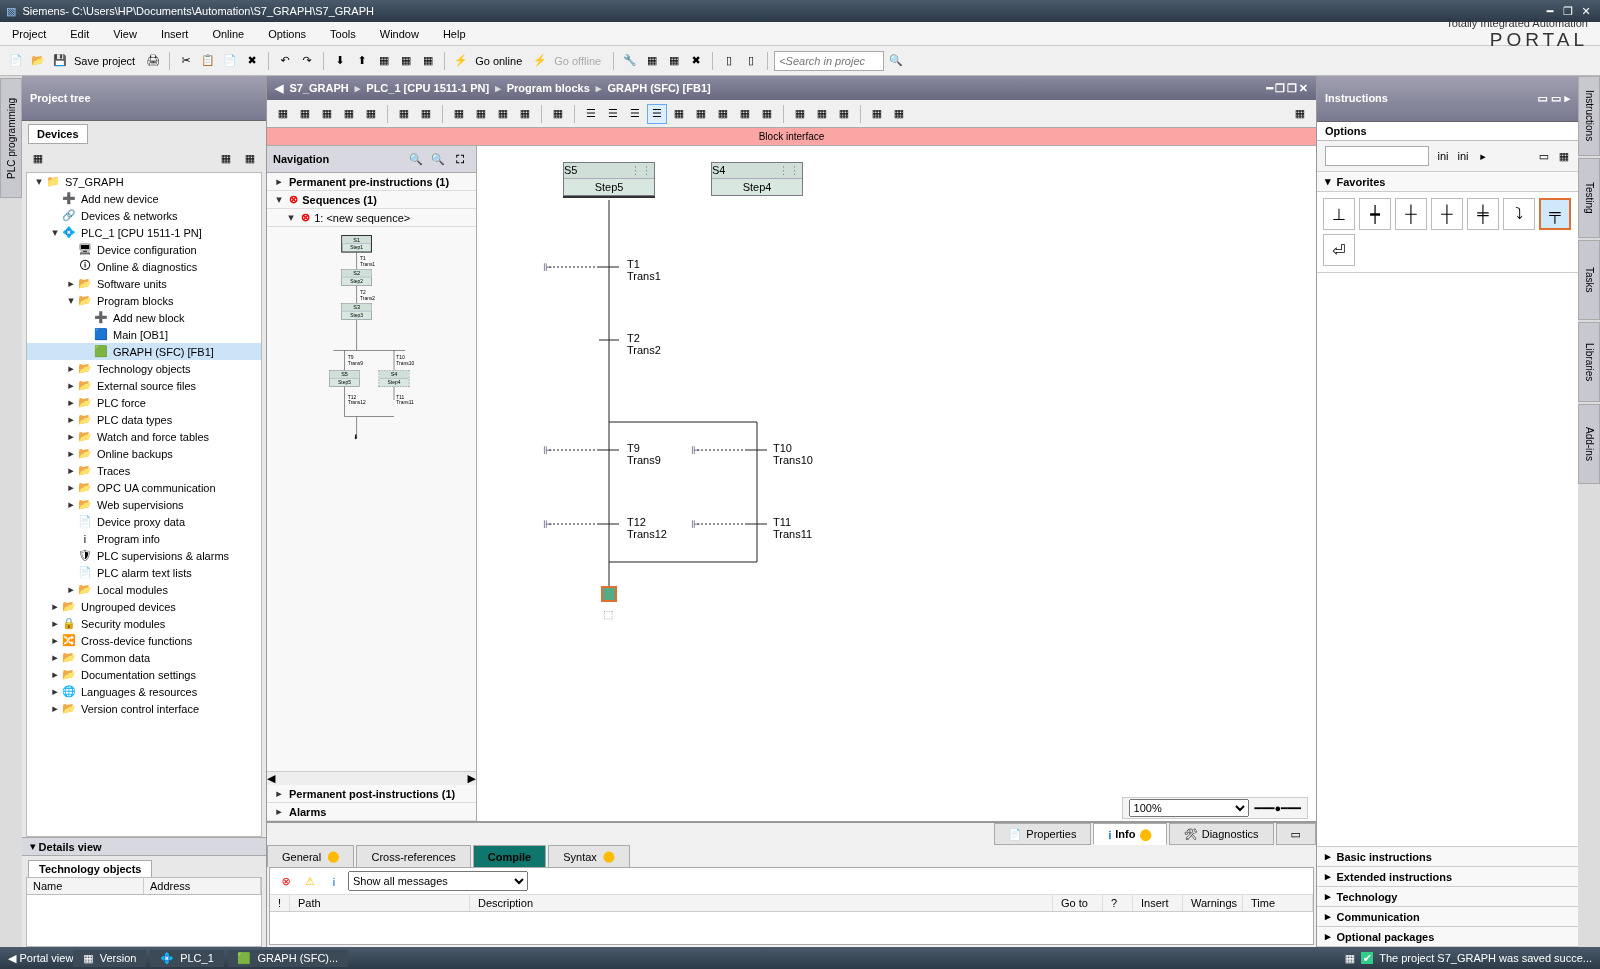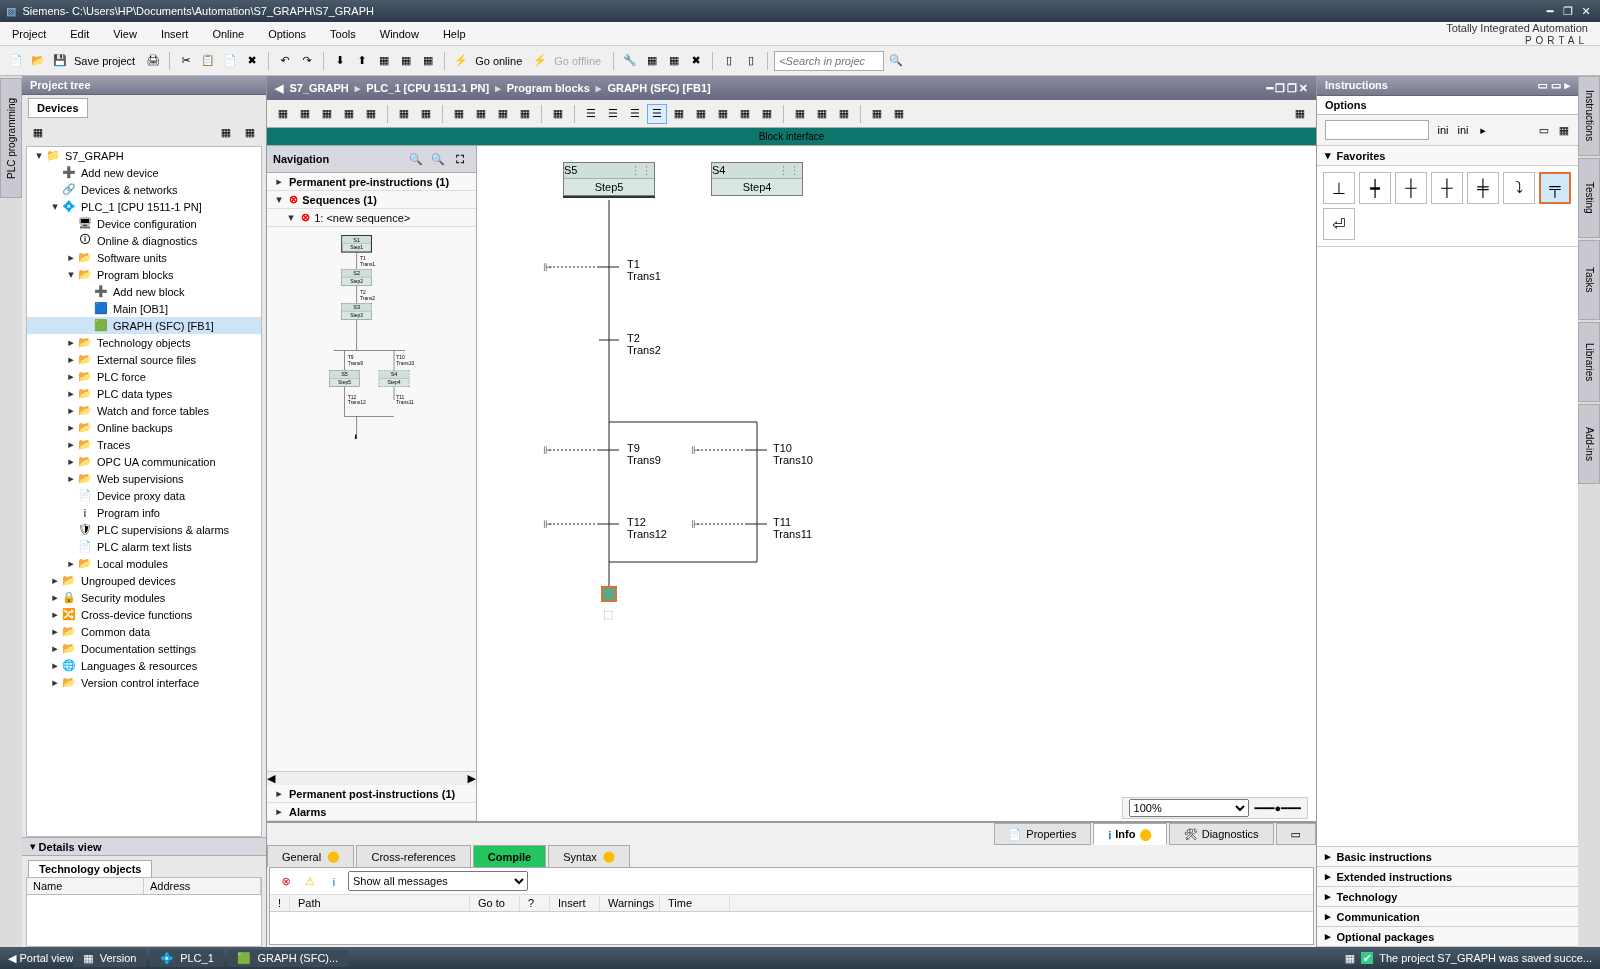--- a/index.html
+++ b/index.html
@@ -9,54 +9,54 @@
 .titlebar { background: linear-gradient(#4a5a6a, #2c3a48); color: #fff; height: 22px; display: flex; align-items: center; padding: 0 6px; font-size: 11px; }
 .titlebar .icon { margin-right: 6px; color: #9cf; }
 .titlebar .wincontrols { margin-left: auto; display: flex; gap: 2px; }
 .titlebar .wincontrols span { width: 16px; text-align: center; cursor: pointer; }
 
 
 .menubar { background: #f5f5f5; height: 24px; display: flex; align-items: center; border-bottom: 1px solid #ccc; }
 .menubar .menu { padding: 4px 12px; cursor: pointer; }
 .menubar .tia { margin-left: auto; padding-right: 12px; text-align: right; font-size: 11px; color: #333; }
 .menubar .tia b { font-weight: 400; }
-.menubar .tia .portal { font-size: 10px; letter-spacing: 4px; }
+.menubar .tia .portal { font-size: 19px; letter-spacing: 4px; }
 
 
 .maintoolbar { background: #f0f0f0; height: 30px; display: flex; align-items: center; padding: 0 6px; border-bottom: 1px solid #bbb; gap: 2px; }
 .tb-btn { width: 20px; height: 20px; display: inline-flex; align-items: center; justify-content: center; border: 1px solid transparent; cursor: pointer; }
 .tb-sep { width: 1px; height: 18px; background: #bbb; margin: 0 4px; }
 .tb-label { margin-left: 2px; margin-right: 6px; }
 .tb-search { width: 110px; height: 20px; border: 1px solid #aaa; padding: 0 18px 0 4px; color: #777; font-style: italic; }
 
 
 .workspace { flex: 1; display: flex; background: #dcdcdc; overflow: hidden; }
 
 
 .rail { width: 22px; background: #dcdcdc; display: flex; flex-direction: column; }
 .rail .rail-tab { height: 120px; writing-mode: vertical-rl; transform: rotate(180deg); display: flex; align-items: center; justify-content: center; background: #c8c8d0; border: 1px solid #aaa; margin: 2px 0; font-size: 10px; }
 
 
 .projtree { width: 245px; background: #e8e8e8; display: flex; flex-direction: column; border-right: 1px solid #999; }
-.pane-title { background: linear-gradient(#a0a0b0, #787890); color: #fff; font-weight: bold; padding: 3px 8px; border-bottom: 1px solid #666; }
+.pane-title { background: linear-gradient(#a0a0b0, #787890); color: #fff; font-weight: bold; padding: 16px 8px; border-bottom: 1px solid #666; }
 .tabhdr { background: #fff; border: 1px solid #aaa; padding: 3px 8px; margin: 3px 6px 0 6px; width: fit-content; font-weight: bold; }
 .proj-tb { height: 28px; display: flex; align-items: center; padding: 0 6px; gap: 4px; }
 .tree { flex: 1; background: #fff; margin: 0 4px; border: 1px solid #bbb; overflow-y: auto; }
 .tree-row { display: flex; align-items: center; height: 17px; padding-left: 4px; white-space: nowrap; cursor: pointer; }
 .tree-row.sel { background: #cde3f8; }
 .twist { width: 12px; text-align: center; color: #333; }
 .ticon { width: 16px; margin-right: 4px; display: inline-flex; justify-content: center; }
 
 
 .center { flex: 1; display: flex; flex-direction: column; }
 .crumbbar { background: linear-gradient(#8a8aa0, #686880); color: #fff; height: 24px; display: flex; align-items: center; padding: 0 8px; font-weight: bold; }
 .crumbbar .sep { margin: 0 6px; color: #ddd; }
 .crumbbar .winbtns { margin-left: auto; display: flex; gap: 2px; }
 .ed-toolbar { height: 28px; background: #f0f0f0; border-bottom: 1px solid #aaa; display: flex; align-items: center; padding: 0 6px; gap: 2px; }
-.blockif { height: 18px; background: #0f766e; text-align: center; border-bottom: 1px solid #aaa; font-size: 10px; line-height: 18px; }
+.blockif { height: 18px; background: #fca5a5; text-align: center; border-bottom: 1px solid #aaa; font-size: 10px; line-height: 18px; }
 
 
 .editorsplit { flex: 1; display: flex; overflow: hidden; }
 .nav { width: 210px; background: #f8f8f8; border-right: 1px solid #aaa; display: flex; flex-direction: column; }
 .nav-title { background: #d8d8e0; padding: 3px 6px; font-weight: bold; border-bottom: 1px solid #aaa; display: flex; align-items: center; }
 .nav-title .znbtns { margin-left: auto; display: flex; gap: 2px; }
 .nav-row { padding: 2px 6px; border-bottom: 1px solid #ddd; display: flex; align-items: center; cursor: pointer; }
 .nav-row .twist { margin-right: 4px; }
 .nav-preview { flex: 1; display: flex; justify-content: center; align-items: flex-start; padding: 8px 0; }
 
@@ -78,21 +78,21 @@
 .endbox { width:16px;height:16px;border:2px solid #e07030;background:#5a8; position:absolute;}
 
 
 .mini { transform: scale(0.55); transform-origin: top center; }
 
 
 .outwin { height: 126px; background: #f0f0f0; border-top: 2px solid #999; display: flex; flex-direction: column; }
 .outtabs-row { display:flex; align-items:center; }
 .outtabs { display: flex; height: 22px; }
 .outtabs .tab { padding: 3px 14px; border: 1px solid #aaa; border-bottom: none; background: #e4e4e4; margin-right: 2px; display:flex; align-items:center; gap:6px; cursor:pointer;}
-.outtabs .tab.active { background: #22c55e; font-weight: bold; }
+.outtabs .tab.active { background: #0f766e; font-weight: bold; }
 .outtabs-right { margin-left:auto; display:flex; height:22px;}
 .outtabs-right .tab { padding: 3px 14px; border: 1px solid #aaa; background: #e4e4e4; margin-left:2px; display:flex; align-items:center; gap:4px; cursor:pointer;}
 .outtabs-right .tab.active { background:#fff; font-weight:bold; border-bottom:1px solid #fff;}
 .outbody { flex:1; background:#fff; border:1px solid #aaa; margin:0 2px 2px 2px; display:flex; flex-direction:column;}
 .outfilter { display:flex; align-items:center; padding:3px 6px; gap:4px; border-bottom:1px solid #ddd;}
 .outfilter select { width:180px; height:20px;}
 .outcols { display:flex; border-bottom:1px solid #ccc; background:#f4f4f4; }
 .outcols div { padding:2px 8px; border-right:1px solid #ddd; }
 
 
@@ -652,20 +652,21 @@
       <div class="outbody">
         <div class="outfilter">
           <span class="tb-btn" style="color:#e00">⊗</span>
           <span class="tb-btn" style="color:#fb0">⚠</span>
           <span class="tb-btn" style="color:#06c">ℹ</span>
           <select><option>Show all messages</option></select>
         </div>
         <div class="outcols">
           <div style="width:20px">!</div>
           <div style="width:180px">Path</div>
+          <div style="flex:1">Description</div>
           <div style="width:50px">Go to</div>
           <div style="width:30px">?</div>
           <div style="width:50px">Insert</div>
           <div style="width:60px">Warnings</div>
           <div style="width:70px">Time</div>
         </div>
       </div>
     </div>
   </div>
 

